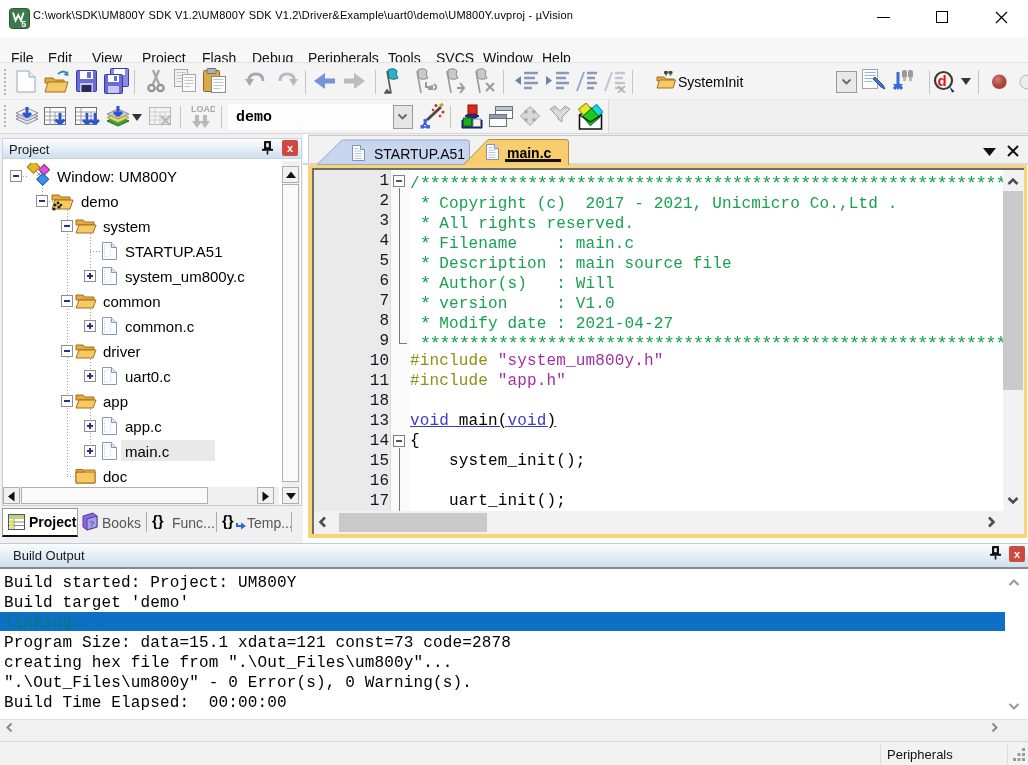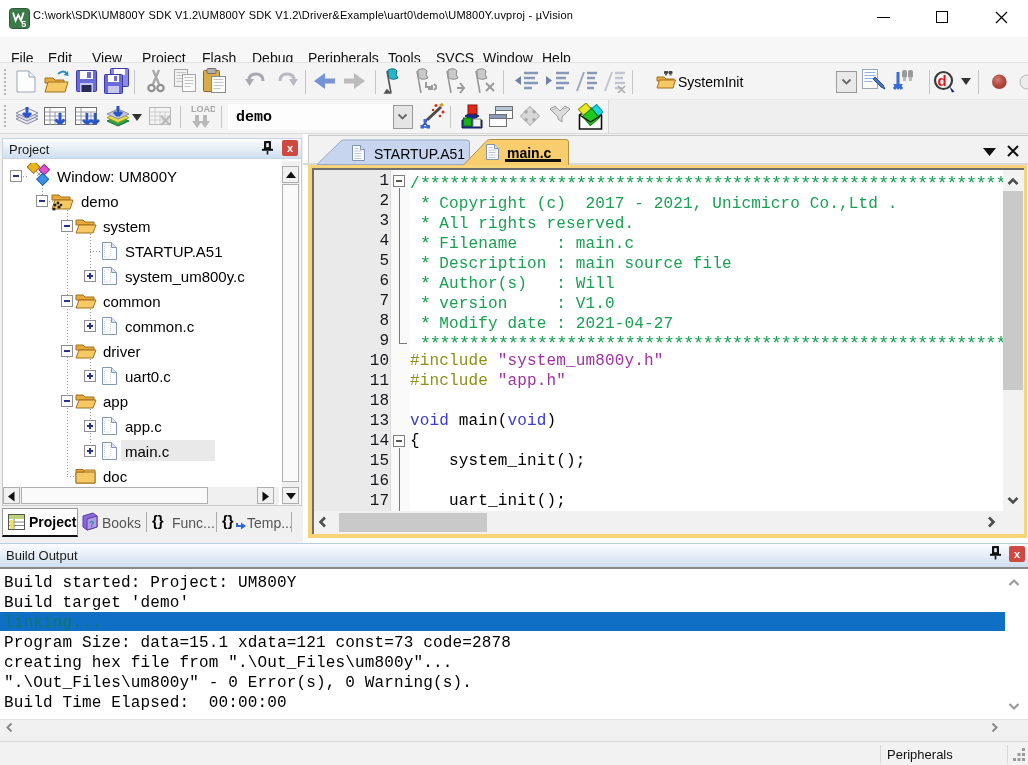--- a/index.html
+++ b/index.html
@@ -38,21 +38,21 @@
 #mdi-frame { left:308px; top:165px; width:719px; height:373px; background:#f7d478; }
 #mdi-inner { left:312px; top:168px; width:712px; height:366px; border-left:2px solid #6e6e6e; border-top:2px solid #6e6e6e; background:#f1f1f1; }
 #code-area { left:314px; top:170px; width:689px; height:341px; background:#ffffff; }
 #gutter { left:314px; top:170px; width:77px; height:341px; background:#eaeaea; border-right:1px solid #dcdcdc; }
 #foldcol { left:391px; top:170px; width:19px; height:341px; background:#fafafa; }
 .lnum { position:absolute; width:75px; text-align:right; font-size:16px; color:#16161d; }
 .cline { position:absolute; left:410px; font-size:16px; white-space:pre; color:#000; letter-spacing:0.15px; }
 .cmt { color:#19a152; }
 .dir { color:#8f8f16; }
 .str { color:#a032a0; }
-.kw  { color:#3a3ad2; }
+.kw  { color:#3a3ad2;text-decoration:underline; }
 .bs { font-size:19px; letter-spacing:-1.65px; position:relative; top:1px; }
 .fbox { position:absolute; width:12px; height:12px; background:#fff; border:1px solid #7e7e7e; }
 .fbox i { position:absolute; left:2px; top:4px; width:6px; height:2px; background:#555; }
 
 #bo-head { left:0px; top:543px; width:1028px; height:24px; background:linear-gradient(#fbfcfe,#cfdfef); border-top:1px solid #b9cde0; font-size:13px; color:#1a1a1a; }
 #bo-body { left:0px; top:567px; width:1028px; height:152px; background:#ffffff; border-top:2px solid #888888; }
 .boline { position:absolute; left:4px; font-size:16px; white-space:pre; color:#000; letter-spacing:0.15px; }
 #bo-hi { left:0px; top:612px; width:1005px; height:19px; background:#0f6fc5; }
 #bo-hscroll { left:0px; top:719px; width:1028px; height:17px; background:#f1f1f1; border-top:1px solid #e3e3e3; }
 
@@ -638,21 +638,21 @@
 <svg class="abs" style="left:318px;top:516px" width="9" height="12">
       <path d="M7 1.5 L2.5 6 L7 10.5" stroke="#4d4d4d" stroke-width="2.6" fill="none"></path>
     </svg>
 <div class="abs" style="left:339px;top:513px;width:148px;height:19px;background:#c9c9c9"></div>
 <svg class="abs" style="left:987px;top:516px" width="9" height="12">
       <path d="M2 1.5 L6.5 6 L2 10.5" stroke="#4d4d4d" stroke-width="2.6" fill="none"></path>
     </svg>
 </div>
 
 <div class="abs" id="bo-head">
-    <span style="position:absolute;left:6px;top:4px">Build Output</span>
+    <span style="position:absolute;left:13px;top:4px">Build Output</span>
   </div>
 <svg class="abs" style="left:989px;top:546px" width="13" height="14">
     <path d="M3.5 0.5 h6 v7.5 h-6 z" fill="#111" stroke="#111"></path>
     <rect x="5.2" y="2.2" width="2.6" height="4" fill="#eef2f7"></rect>
     <path d="M1 8.8 h11" stroke="#111" stroke-width="2"></path>
     <path d="M6.5 10 v3.5" stroke="#111" stroke-width="1.6"></path>
   </svg>
 <div class="redx" style="left:1009px;top:546px">x</div>
 <div class="abs" id="bo-body"></div>
 <div class="abs" id="bo-hi"></div>

